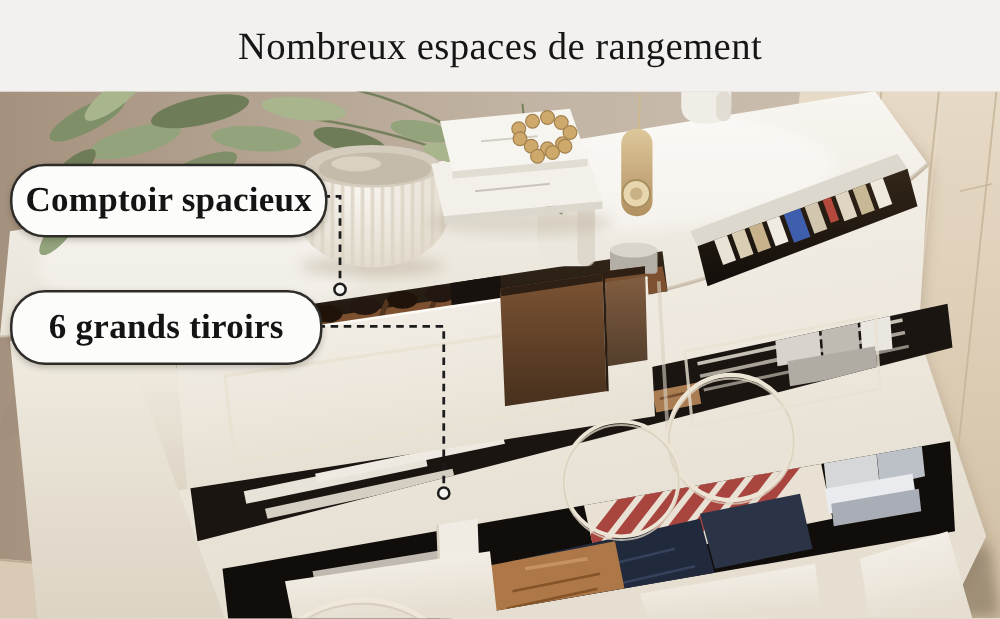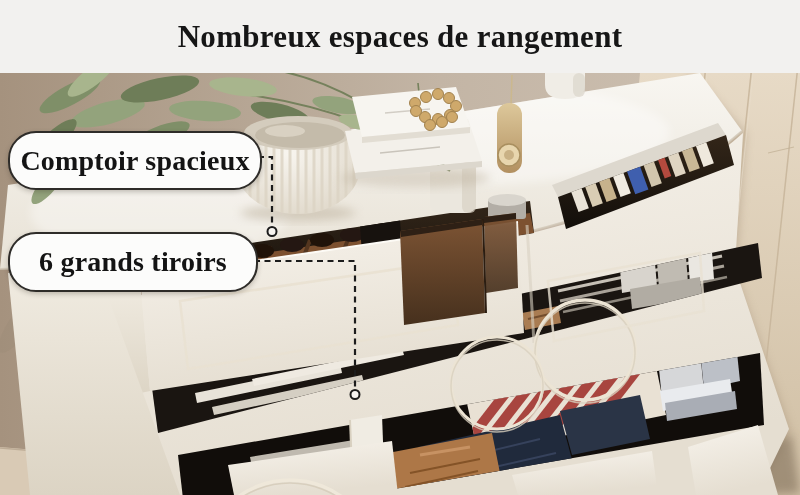--- a/index.html
+++ b/index.html
@@ -11,21 +11,21 @@
   .stage{
     position:relative;width:800px;height:495px;overflow:hidden;
     font-family:"Liberation Serif",serif;background:var(--title-bg);
   }
   .title-bar{
     position:absolute;top:0;left:0;width:800px;height:73px;
     display:flex;align-items:center;justify-content:center;
     background:var(--title-bg);z-index:5;
   }
   .title-bar h1{
-    margin:13px;font-size:31px;font-weight:bold;color:var(--title-text);
+    margin:13px;font-size:31px;font-weight:normal;color:var(--title-text);
     letter-spacing:.3px;font-family:"Liberation Serif",serif;
   }
   .photo{position:absolute;top:73px;left:0;width:800px;height:422px;overflow:hidden;}
   .scene{position:absolute;top:0;left:0;display:block;}
   .connectors{position:absolute;top:0;left:0;width:800px;height:495px;z-index:8;pointer-events:none;}
   .connectors path{stroke:var(--connector);stroke-width:2.2;stroke-dasharray:6 4.5;fill:none;}
   .connectors circle{fill:#f6f4f0;stroke:var(--connector);stroke-width:2;}
   .callout{
     position:absolute;z-index:10;background:var(--pill-bg);
     border:2px solid var(--pill-border);border-radius:28px;

